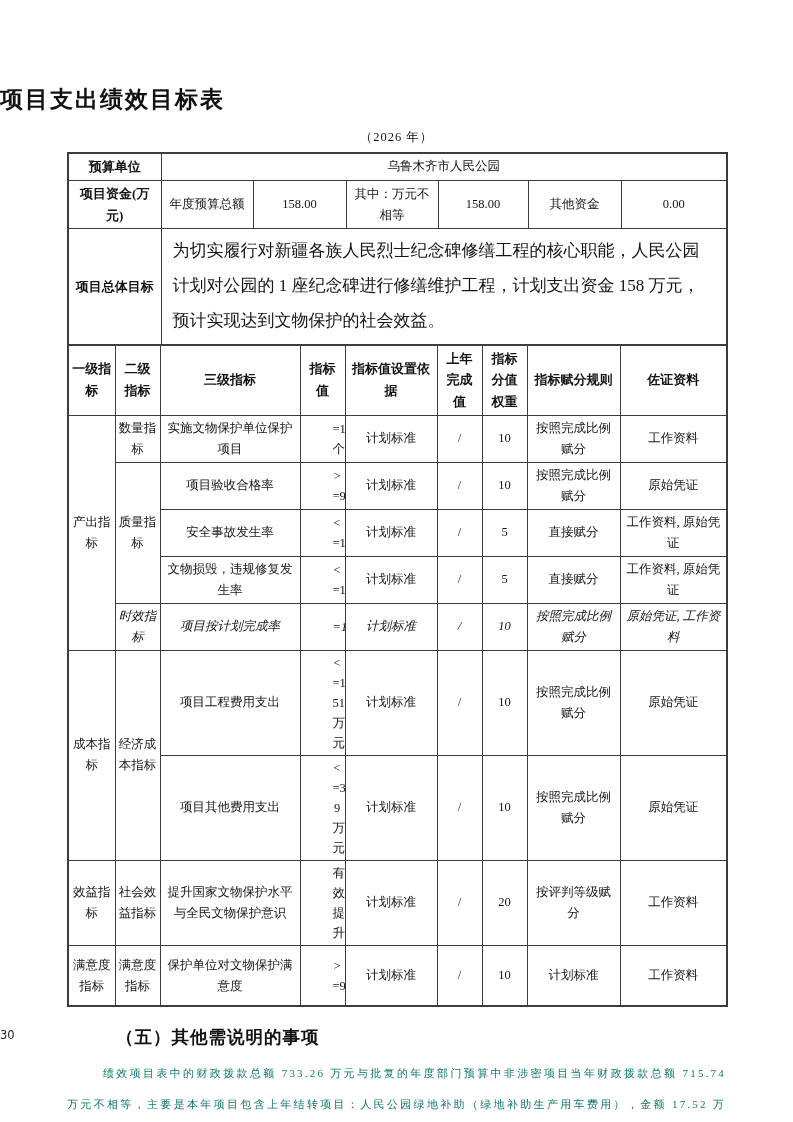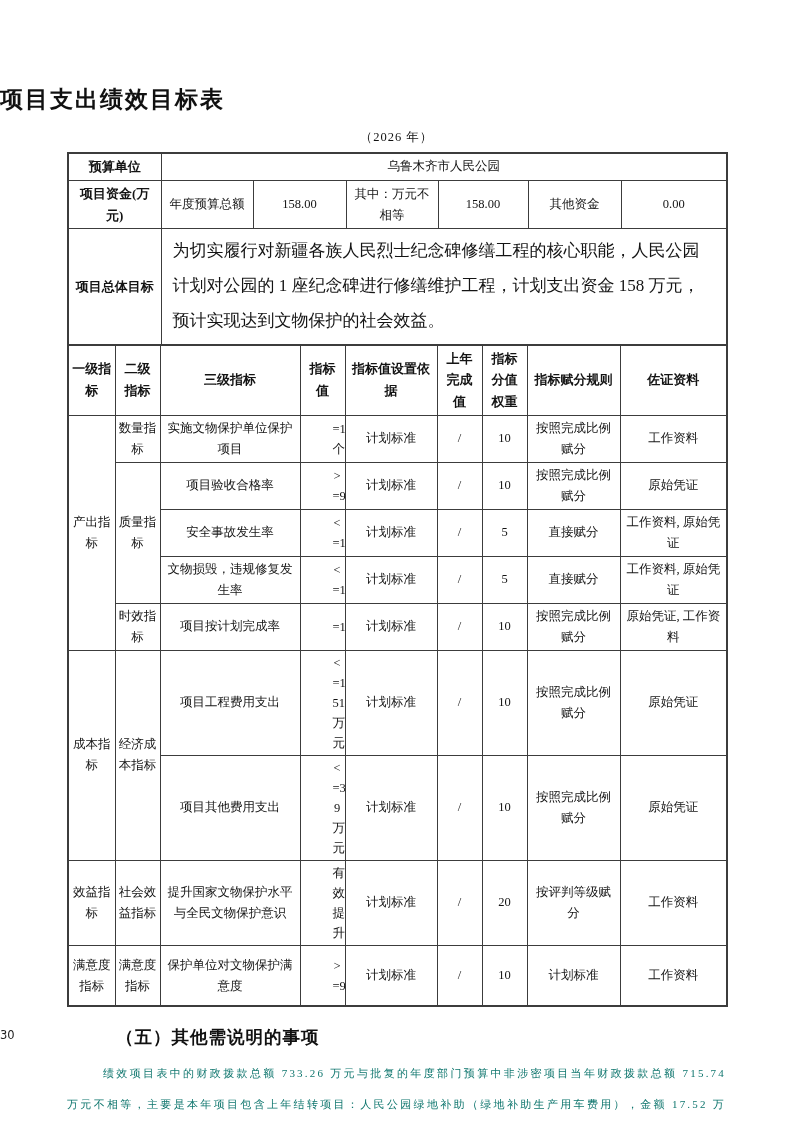--- a/index.html
+++ b/index.html
@@ -38,21 +38,21 @@
   td.val { white-space: pre-line; line-height: 1.6; padding-left: 32px; }
   tr.r-info-1 { height: 27px; }
   tr.r-info-2 { height: 27px; }
   tr.r-info-3 { height: 46px; }
   tr.r-info-4 { height: 62px; }
   tr.r-head   { height: 65px; }
   tr.r1 { height: 43px; }
   tr.r2 { height: 42px; }
   tr.r3 { height: 40px; }
   tr.r4 { height: 44px; }
-  tr.r5 { height: 40px; }
+  tr.r5 { height: 40px; font-style: italic; }
   tr.r6 { height: 78px; }
   tr.r7 { height: 64px; }
   tr.r8 { height: 68px; }
   tr.r9 { height: 61px; }
   .notes { width: 659px; margin: 18px 0 0 67px; }
   .notes-heading {
     font-size: 17.5px; font-weight: bold; margin-left: 49px;
     font-family: Liberation Sans, sans-serif;
     letter-spacing: 1px;
   }

